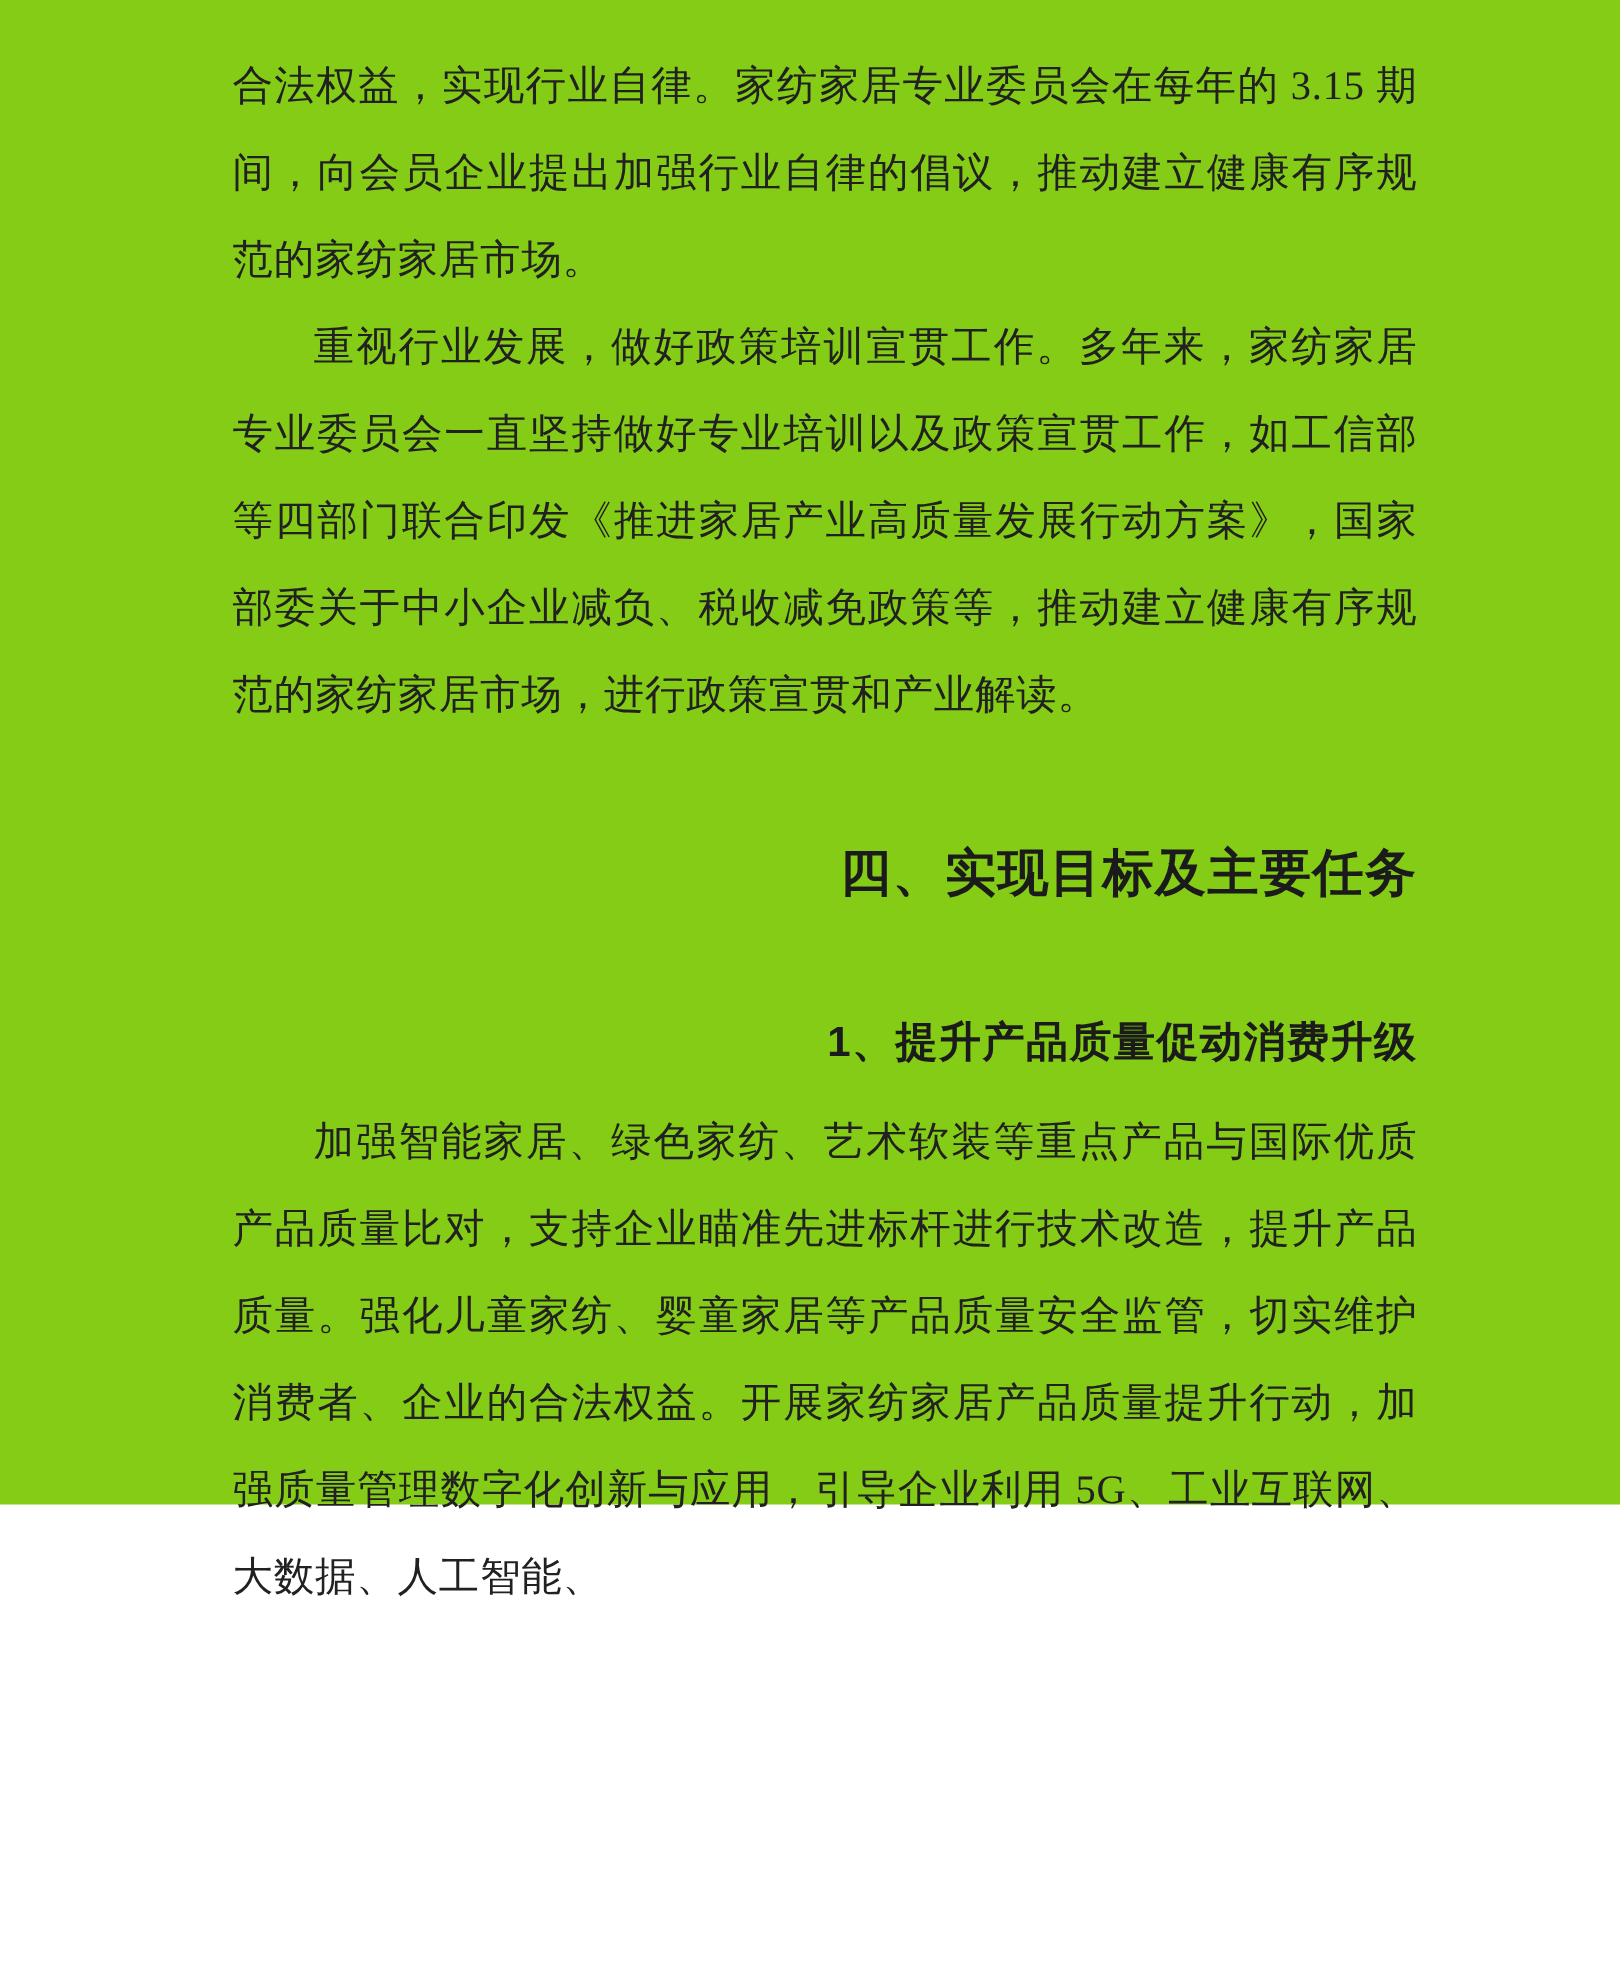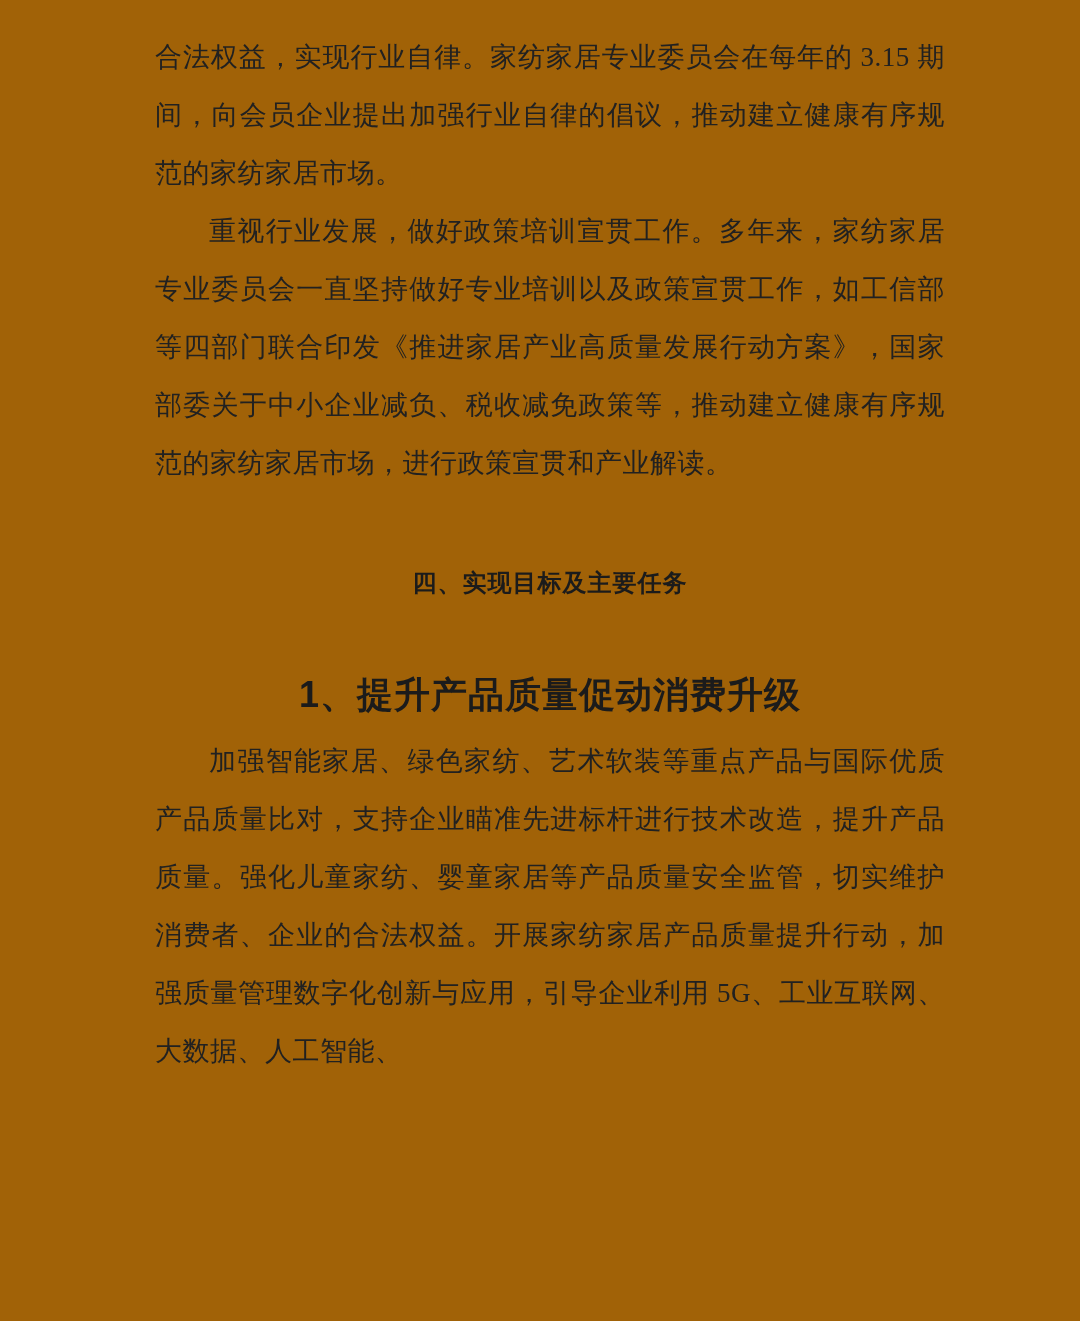--- a/index.html
+++ b/index.html
@@ -8,56 +8,56 @@
     background: #ffffff;
   }
   body {
     width: 1080px;
     height: 1321px;
     overflow: hidden;
   }
   .page {
     box-sizing: border-box;
     width: 1080px;
-    height: 1321px;
-    background: #a16207;
+    height: 1003px;
+    background: #84cc16;
     padding: 28px 135px 0 155px;
     color: #212121;
     font-family: "Liberation Serif", "DejaVu Serif", serif;
     font-size: 27px;
     line-height: 58px;
     text-align: justify;
   }
   .para {
     margin: 0;
     text-indent: 2em;
     letter-spacing: 0.5px;
   }
   .para.continuation {
     text-indent: 0;
   }
   .section-heading {
     margin: 62px 0 0 0;
     font-family: Liberation Serif, serif;
-    font-size: 24px;
+    font-size: 34px;
     font-weight: 700;
     line-height: 58px;
     color: #1b1b1b;
     letter-spacing: 1px;
-    text-align: center;
+    text-align: right;
   }
   .subsection-heading {
     margin: 54px 0 0 0;
     font-family: "Liberation Sans", "DejaVu Sans", sans-serif;
-    font-size: 36px;
+    font-size: 28px;
     font-weight: 700;
     line-height: 58px;
     color: #1b1b1b;
     letter-spacing: 1px;
-    text-align: center;
+    text-align: right;
   }
   .para.after-heading {
     margin-top: 8px;
   }
 </style>
 </head>
 <body>
 
 <div class="page">
   <p class="para continuation">合法权益，实现行业自律。家纺家居专业委员会在每年的 3.15 期间，向会员企业提出加强行业自律的倡议，推动建立健康有序规范的家纺家居市场。</p>

